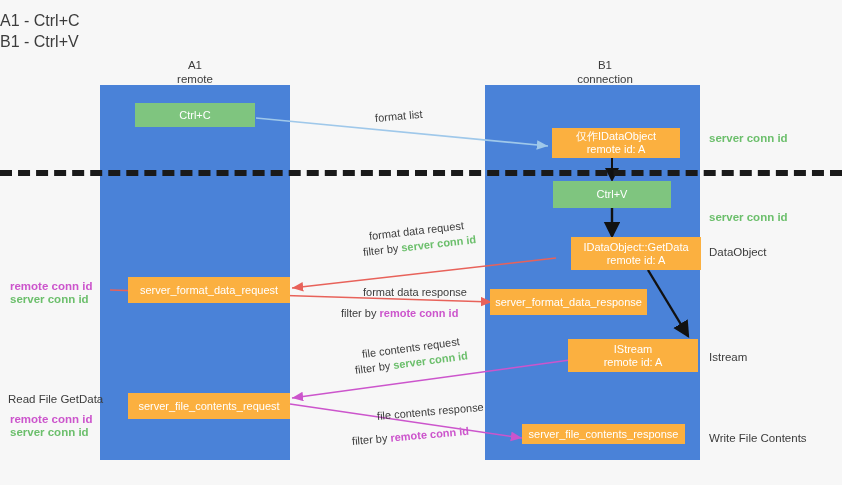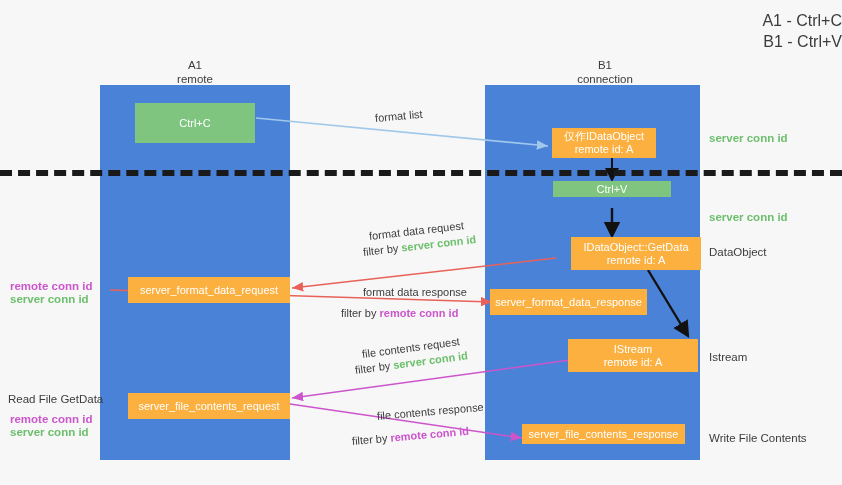--- a/index.html
+++ b/index.html
@@ -10,21 +10,21 @@
     color:#3c3c3c;
     position:relative;
     overflow:hidden;
   }
   #stage{position:absolute;left:0;top:0;width:842px;height:485px;}
   .abs{position:absolute;}
 
   
   .title{
     left:0;top:10px;width:842px;
-    text-align:right;
+    text-align:left;
     font-size:16px;line-height:21px;
     color:#3c3c3c;
   }
 
   
   .colhead{
     text-align:center;font-size:11.5px;line-height:14px;color:#3c3c3c;
   }
 
   
@@ -108,30 +108,30 @@
 
     <line x1="110" y1="290" x2="492" y2="302" stroke="#e8625a" stroke-width="1.6" marker-end="url(#ah-red)"></line>
 
     <line x1="570" y1="360" x2="292" y2="398" stroke="#cc55cc" stroke-width="1.6" marker-end="url(#ah-mag)"></line>
 
     <line x1="290" y1="404" x2="522" y2="438" stroke="#cc55cc" stroke-width="1.6" marker-end="url(#ah-mag)"></line>
   </svg>
 
   <div class="abs dashed"></div>
 
-  <div class="abs box box-green" style="left:135px;top:103px;width:120px;height:40px;">
+  <div class="abs box box-green" style="left:135px;top:103px;width:120px;height:24px;">
     <div>Ctrl+C</div>
   </div>
 
-  <div class="abs box box-orange" style="left:552px;top:128px;width:104px;height:30px;">
+  <div class="abs box box-orange" style="left:552px;top:128px;width:128px;height:30px;">
     <div>仅作IDataObject</div>
     <div class="l2">remote id: A</div>
   </div>
 
-  <div class="abs box box-green" style="left:553px;top:181px;width:118px;height:16px;">
+  <div class="abs box box-green" style="left:553px;top:181px;width:118px;height:27px;">
     <div>Ctrl+V</div>
   </div>
 
   <div class="abs box box-orange" style="left:551px;top:237px;width:130px;height:33px;margin-left:20px;">
     <div>IDataObject::GetData</div>
     <div class="l2">remote id: A</div>
   </div>
 
   <div class="abs box box-orange" style="left:568px;top:339px;width:130px;height:33px;">
     <div>IStream</div>

